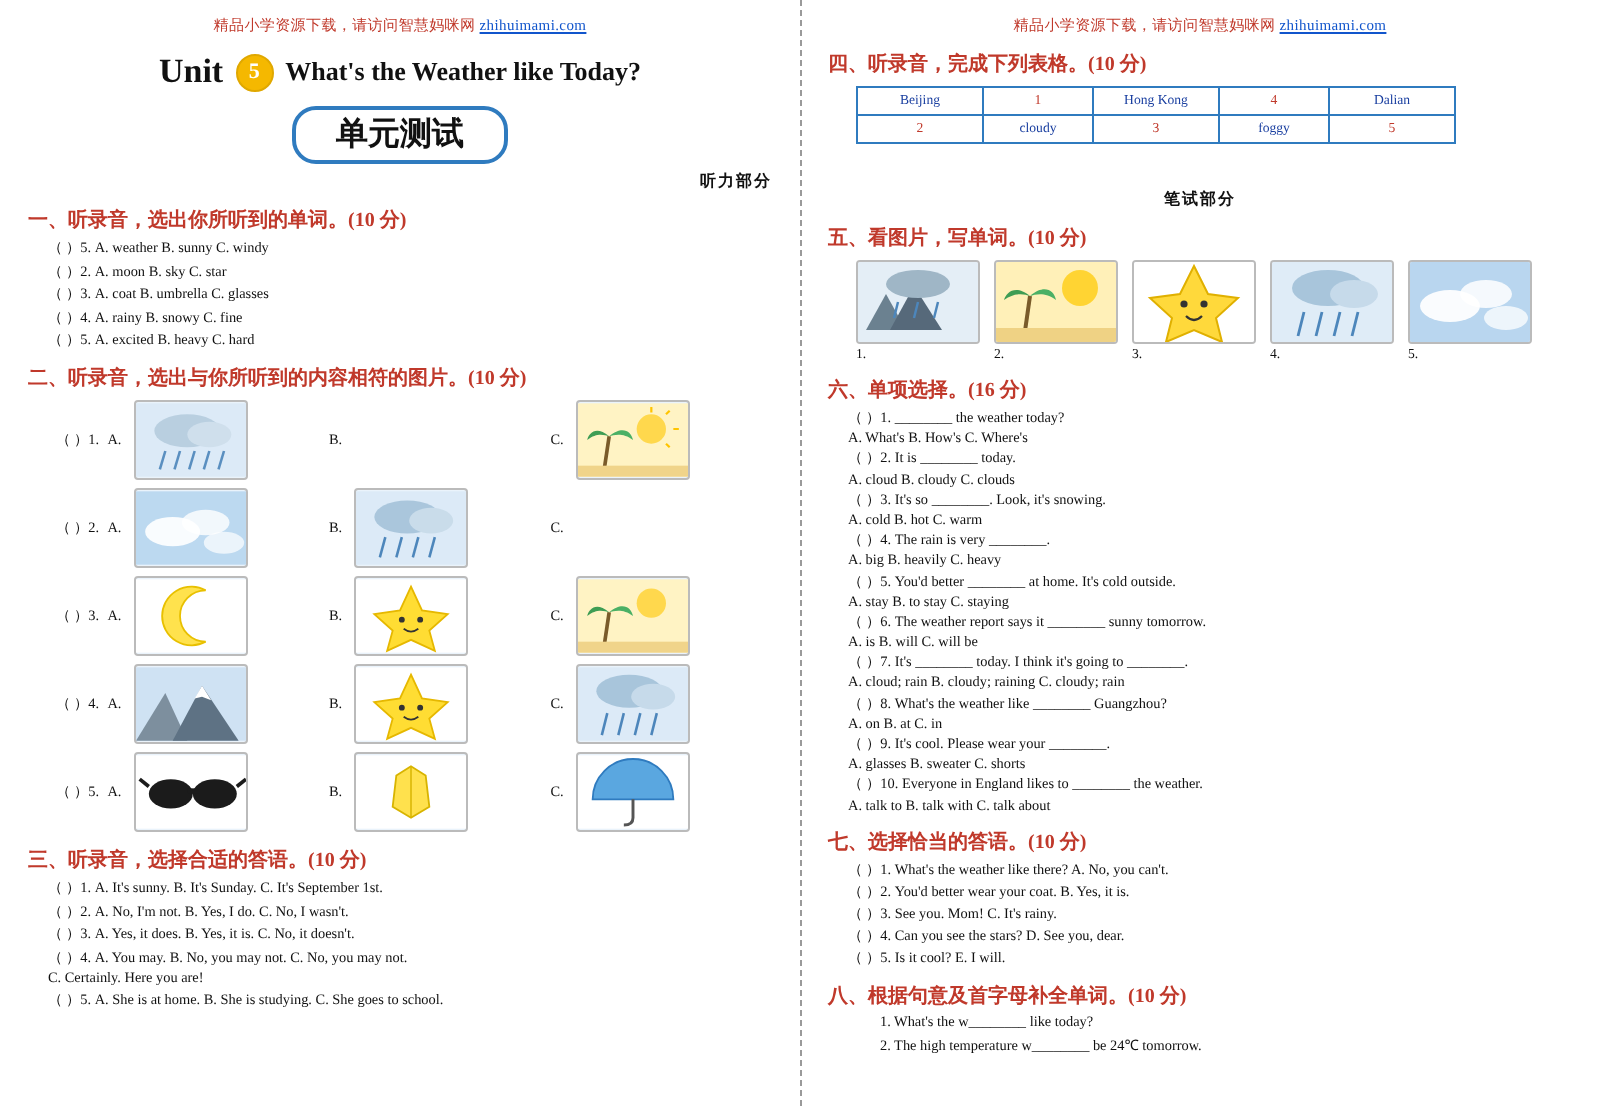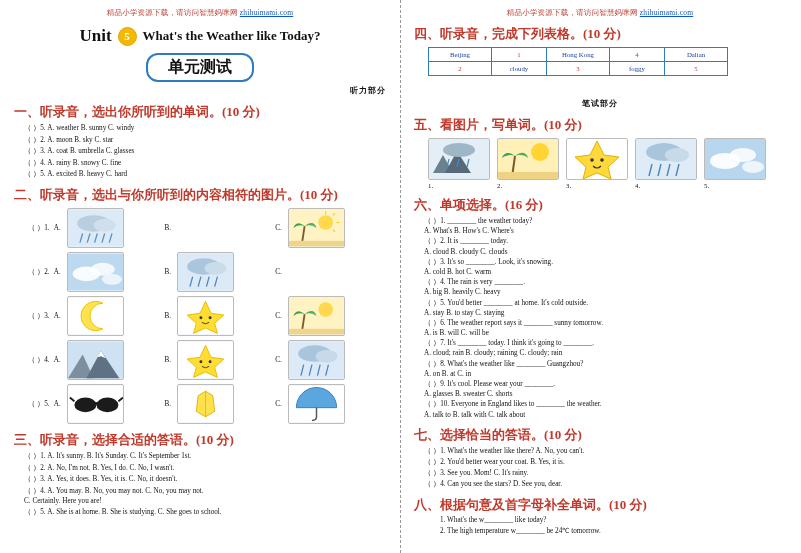--- a/index.html
+++ b/index.html
@@ -55,21 +55,21 @@
   }
   .scoreline{
     text-align:center;font-size:7.5px;margin-top:7px;color:#111;
   }
   .scoreline span{margin:0 6px;}
   .part-head{
     text-align:right;font-size:8px;font-weight:bold;margin-top:3px;
     letter-spacing:1px;
   }
   .sec{
-    font-size:13px;font-weight:bold;color:#c0392b;
+    font-size:10px;font-weight:bold;color:#c0392b;
     margin-top:7px;margin-bottom:2px;
   }
   .q{
     font-size:7.2px;margin:1.5px 0 0 10px;
     white-space:nowrap;
   }
   .listen-grid{margin:4px 0 0 14px;}
   .listen-row{
     display:flex;align-items:center;gap:0;margin-bottom:4px;font-size:7.2px;
   }
@@ -460,19 +460,20 @@
     <div class="q2">（    ）9. It's cool. Please wear your ________.</div>
     <div class="q2">            A. glasses               B. sweater                  C. shorts</div>
     <div class="q2">（    ）10. Everyone in England likes to ________ the weather.</div>
     <div class="q2">            A. talk to                  B. talk with                 C. talk about</div>
 
     <div class="sec">七、选择恰当的答语。(10 分)</div>
     <div class="q2">（    ）1. What's the weather like there?        A. No, you can't.</div>
     <div class="q2">（    ）2. You'd better wear your coat.            B. Yes, it is.</div>
     <div class="q2">（    ）3. See you. Mom!                                C. It's rainy.</div>
     <div class="q2">（    ）4. Can you see the stars?                    D. See you, dear.</div>
+    <div class="q2">（    ）5. Is it cool?                                         E. I will.</div>
 
     <div class="sec">八、根据句意及首字母补全单词。(10 分)</div>
     <div class="q2ind">1. What's the w________ like today?</div>
     <div class="q2ind">2. The high temperature w________ be 24℃ tomorrow.</div>
   </div>
 
 </div>
 
 </body></html>

